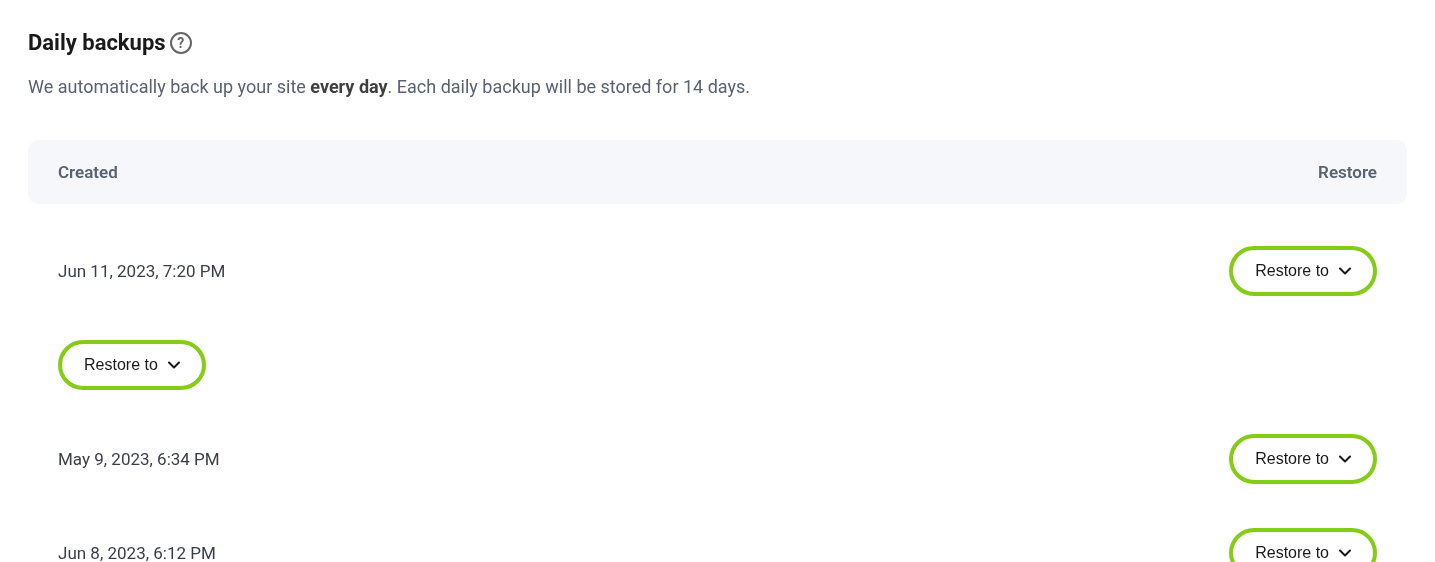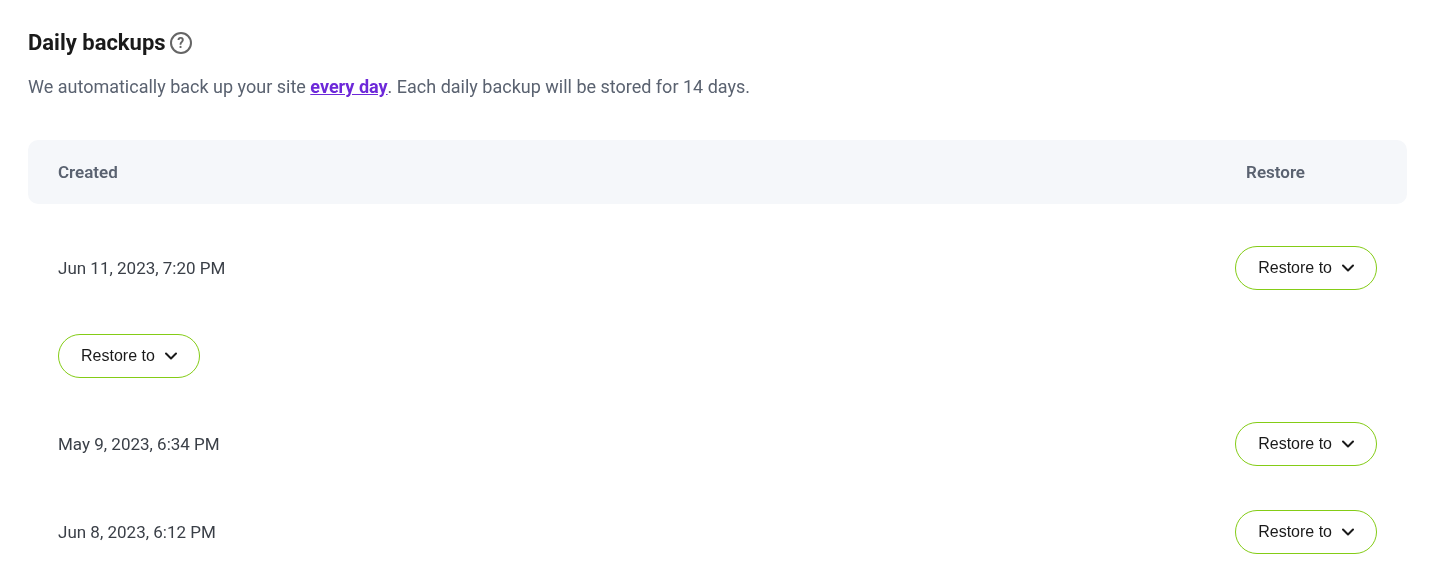--- a/index.html
+++ b/index.html
@@ -35,60 +35,58 @@
     cursor: pointer;
   }
   .description {
     font-size: 18px;
     color: #5a6270;
     margin-bottom: 40px;
     line-height: 1.5;
   }
   .description b {
     font-weight: 700;
-    color: #6d28d9;
-    text-decoration: underline;
+    color: #404040;
   }
   .table {
     width: 100%;
   }
   .table-header {
     display: flex;
     justify-content: space-between;
     align-items: center;
     background: #f5f7fa;
     border-radius: 10px;
     padding: 22px 30px;
     margin-bottom: 20px;
   }
   .th {
     font-size: 17px;
     font-weight: 600;
     color: #5a6270;
   }
   .th-restore {
-    margin-right: 72px;
   }
   .table-row {
     display: flex;
     justify-content: space-between;
     align-items: center;
     padding: 22px 30px;
     gap: 16px;
   }
   .created-cell {
     font-size: 17px;
     color: #3a3f47;
   }
   .restore-btn {
     display: flex;
     align-items: center;
     gap: 10px;
     background: #ffffff;
-    border: 1px solid #84cc16;
+    border: 4px solid #84cc16;
     border-radius: 999px;
     padding: 12px 22px;
     font-size: 16px;
     font-weight: 500;
     color: #1a1a1a;
     cursor: pointer;
   }
   .chevron {
     width: 12px;
     height: 12px;

